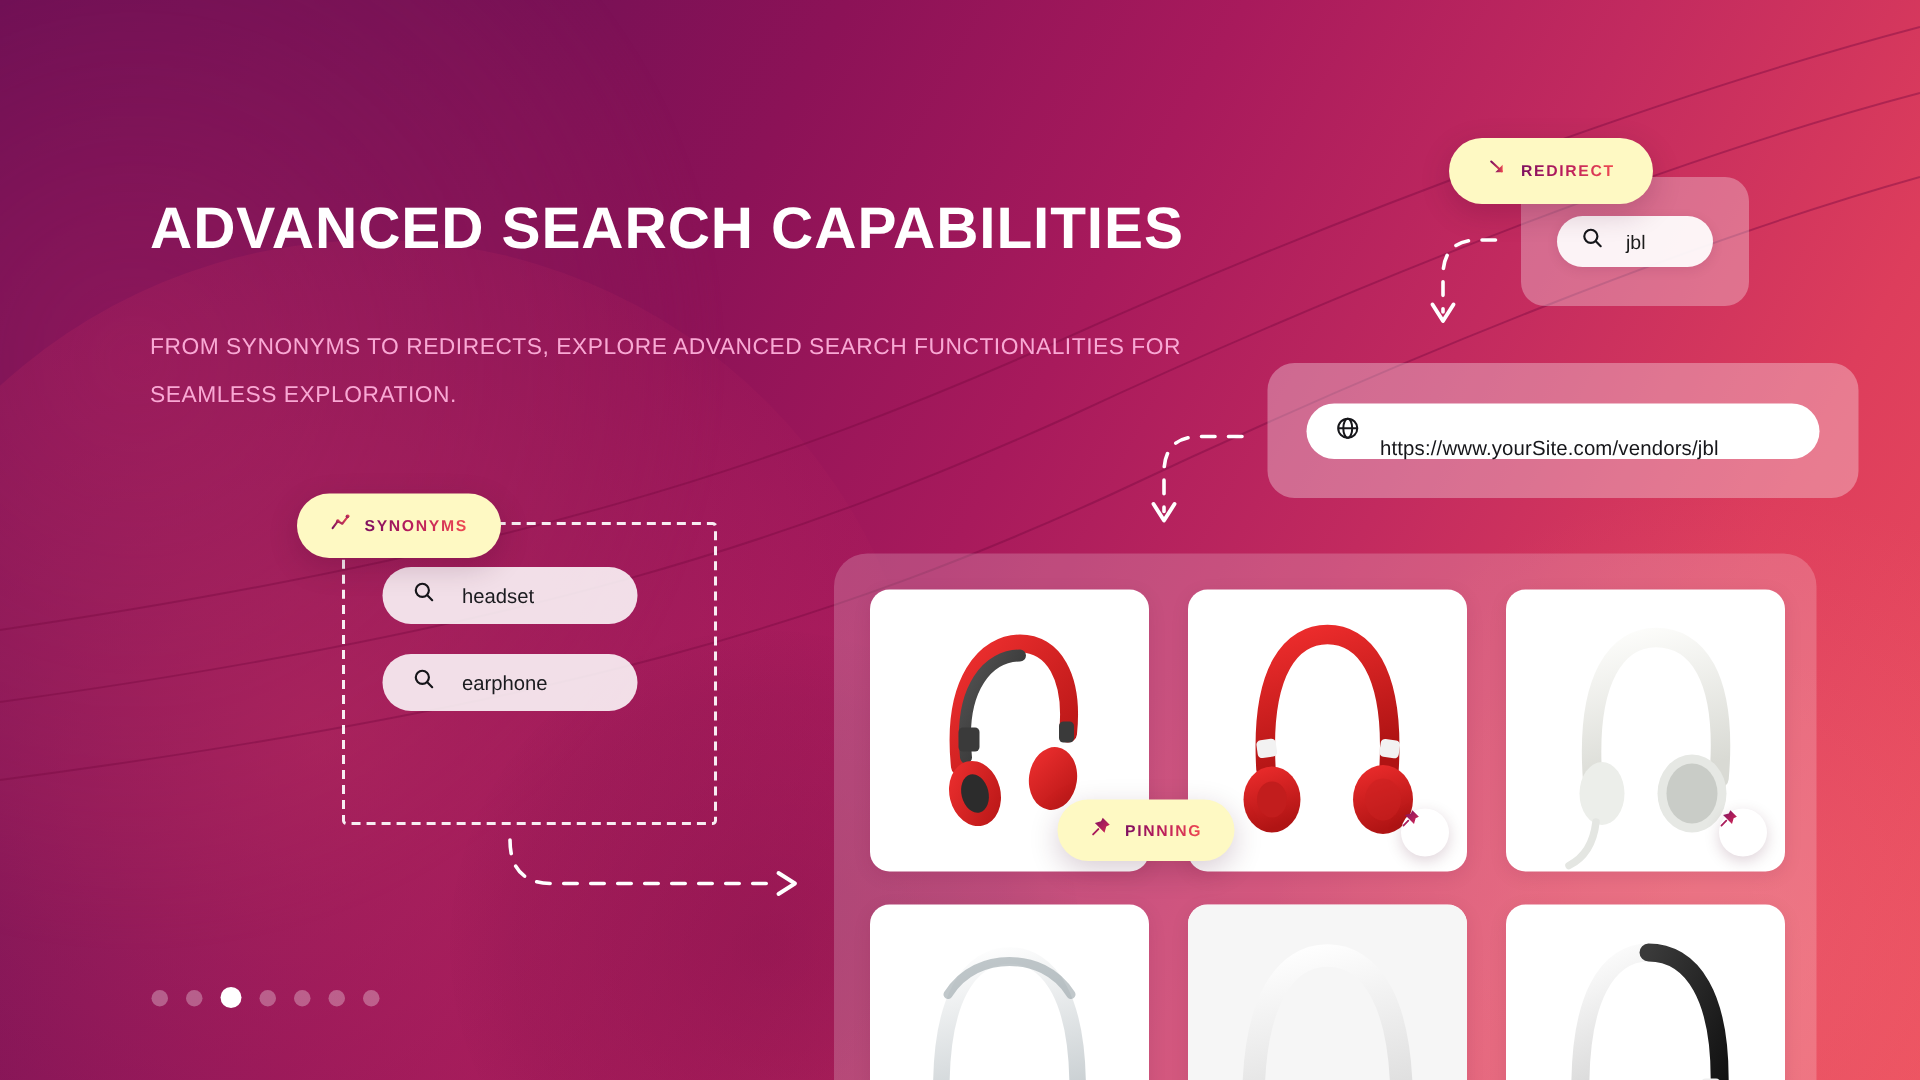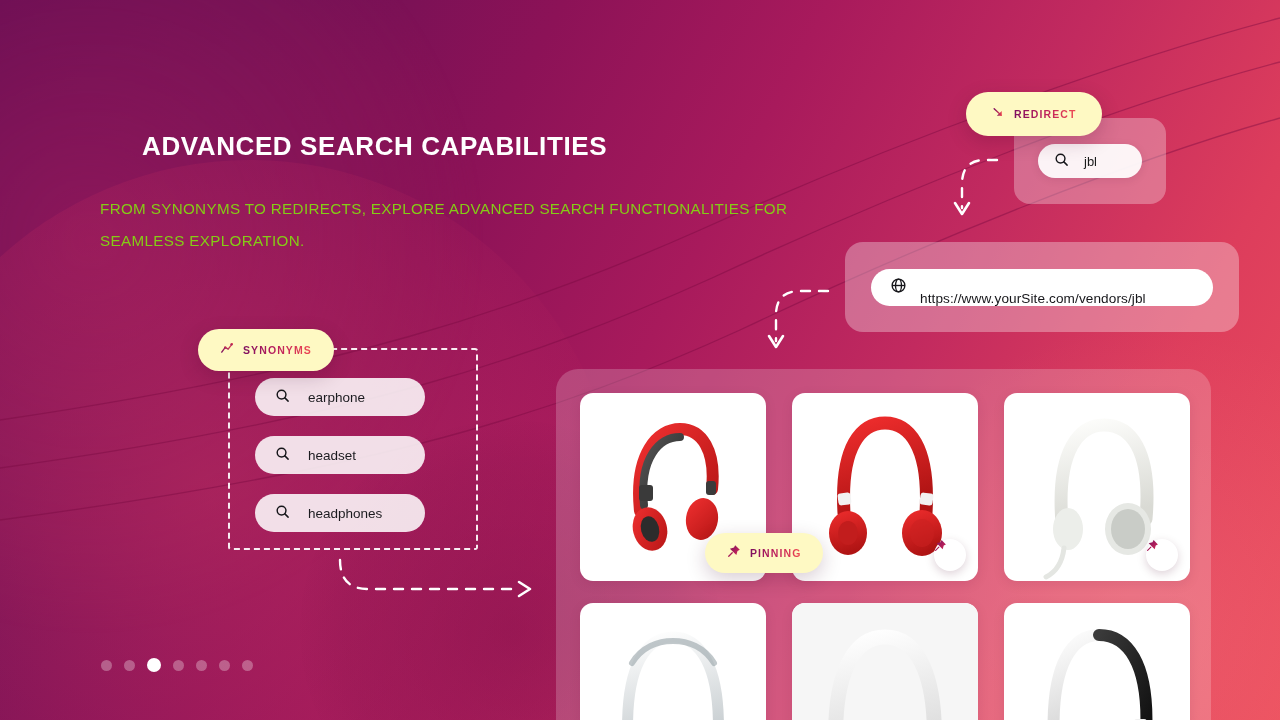--- a/index.html
+++ b/index.html
@@ -42,30 +42,29 @@
   .glow-d{
     position:absolute; right:-180px; bottom:-220px;
     width:620px; height:620px; border-radius:50%;
     background:radial-gradient(circle at 50% 50%, rgba(245,120,130,.30) 0%, rgba(240,100,120,0) 70%);
   }
   .arcs{ position:absolute; inset:0; }
 
   
   .headline{
     position:absolute; left:100px; top:131px;
-    font-size:26px; font-weight:bold; letter-spacing:.6px;
+    font-size:39px; font-weight:bold; letter-spacing:.6px;
     color:#fff; white-space:nowrap;
     font-stretch:condensed;
-    margin-left:42px;
   }
   .subline{
-    position:absolute; left:100px; top:193px;
+    position:absolute; left:100px; top:216px;
     width:730px;
     font-size:15.2px; line-height:32px; letter-spacing:.35px;
-    color:#84cc16;
+    color:#f9a8d4;
   }
 
   
   .dots{ position:absolute; left:101px; top:658px; display:flex; align-items:center; gap:12px; }
   .dot{ width:11px; height:11px; border-radius:50%; background:rgba(255,255,255,.30); }
   .dot.active{ width:14px; height:14px; background:#fff; }
 
   
   .badge{
     position:absolute; display:flex; align-items:center; gap:9px;
@@ -232,39 +231,30 @@
 <div class="syn-dash"></div>
 
 <div class="syn-list">
   <div class="syn-pill">
     <span>
       <svg width="15" height="15" viewBox="0 0 24 24" fill="none" stroke="#16161a" stroke-width="2.3" stroke-linecap="round">
         <circle cx="10.5" cy="10.5" r="7"></circle>
           <line x1="15.8" y1="15.8" x2="21" y2="21"></line>
       </svg>
     </span>
-    <span class="syn-text">earphone</span>
+    <span class="syn-text">headset</span>
   </div>
   <div class="syn-pill">
     <span>
       <svg width="15" height="15" viewBox="0 0 24 24" fill="none" stroke="#16161a" stroke-width="2.3" stroke-linecap="round">
         <circle cx="10.5" cy="10.5" r="7"></circle>
           <line x1="15.8" y1="15.8" x2="21" y2="21"></line>
       </svg>
     </span>
-    <span class="syn-text">headset</span>
-  </div>
-  <div class="syn-pill">
-    <span>
-      <svg width="15" height="15" viewBox="0 0 24 24" fill="none" stroke="#16161a" stroke-width="2.3" stroke-linecap="round">
-        <circle cx="10.5" cy="10.5" r="7"></circle>
-          <line x1="15.8" y1="15.8" x2="21" y2="21"></line>
-      </svg>
-    </span>
-    <span class="syn-text">headphones</span>
+    <span class="syn-text">earphone</span>
   </div>
 </div>
 
 <div class="badge" id="synonyms-badge">
   <span>
     <svg width="14" height="14" viewBox="0 0 24 24" fill="none">
       <defs>
           <linearGradient id="gr2" x1="0" y1="1" x2="1" y2="0">
         <stop offset="0" stop-color="#7d1060"></stop>
             <stop offset="1" stop-color="#ef4a52"></stop>

